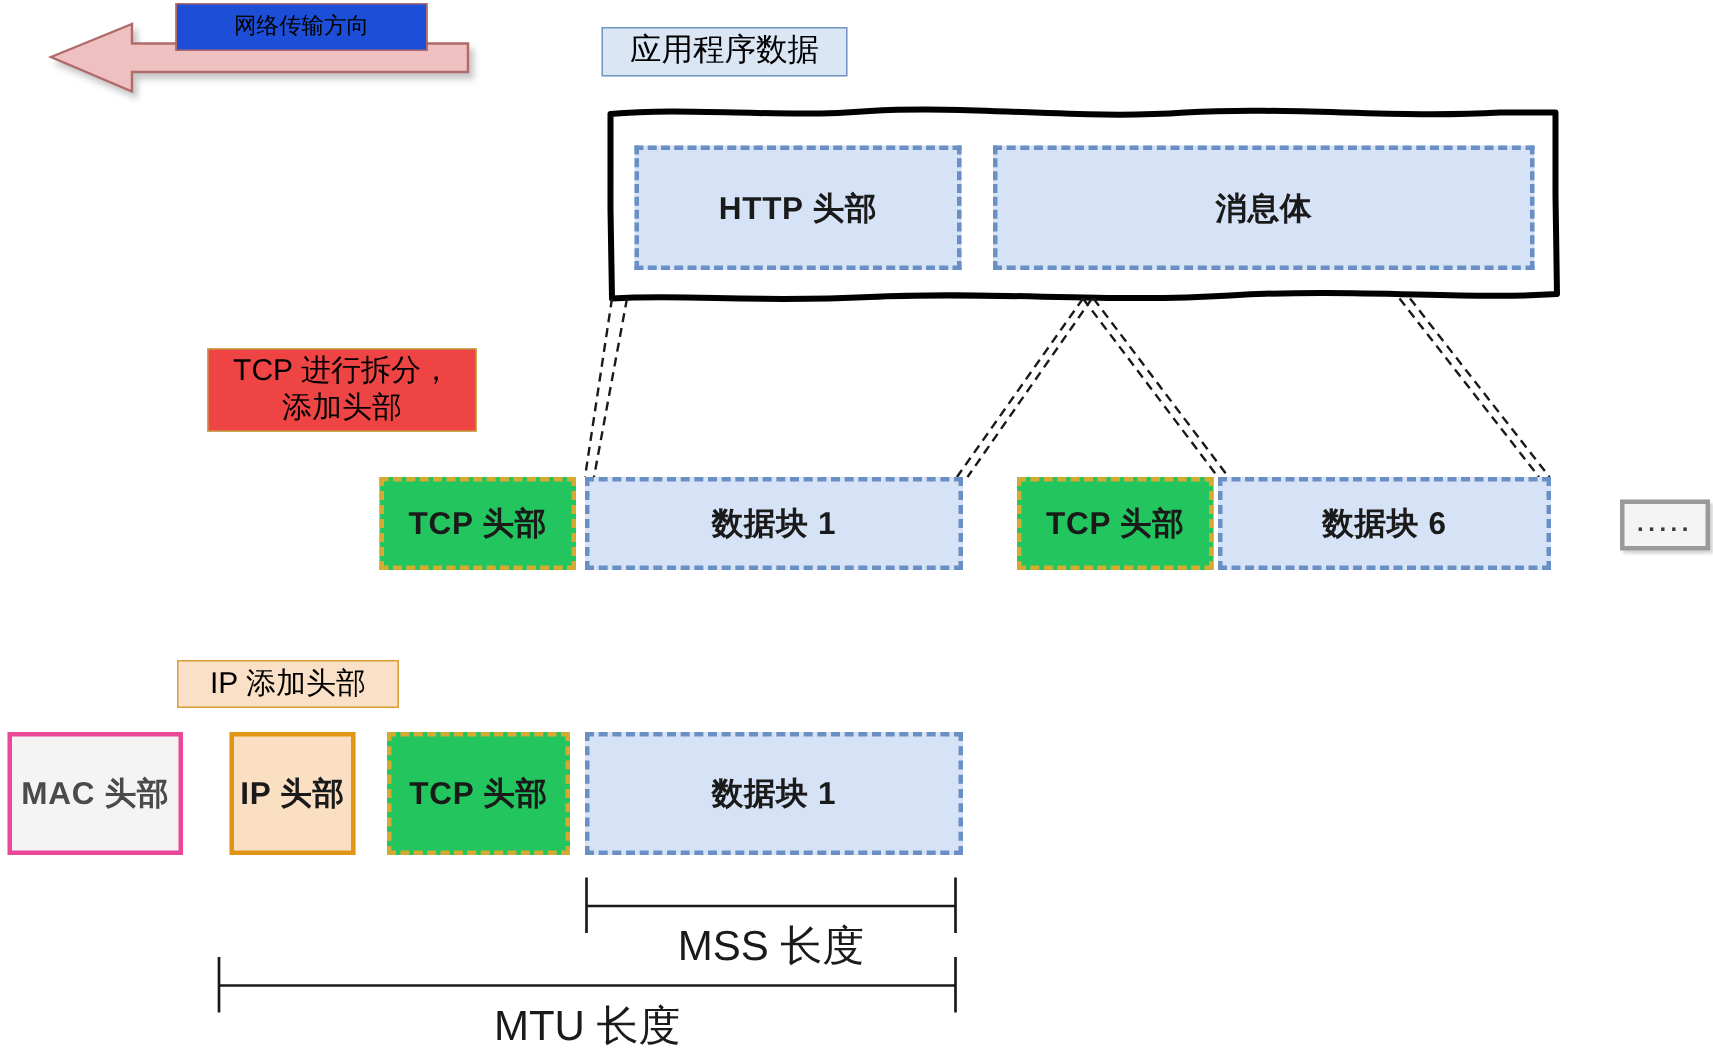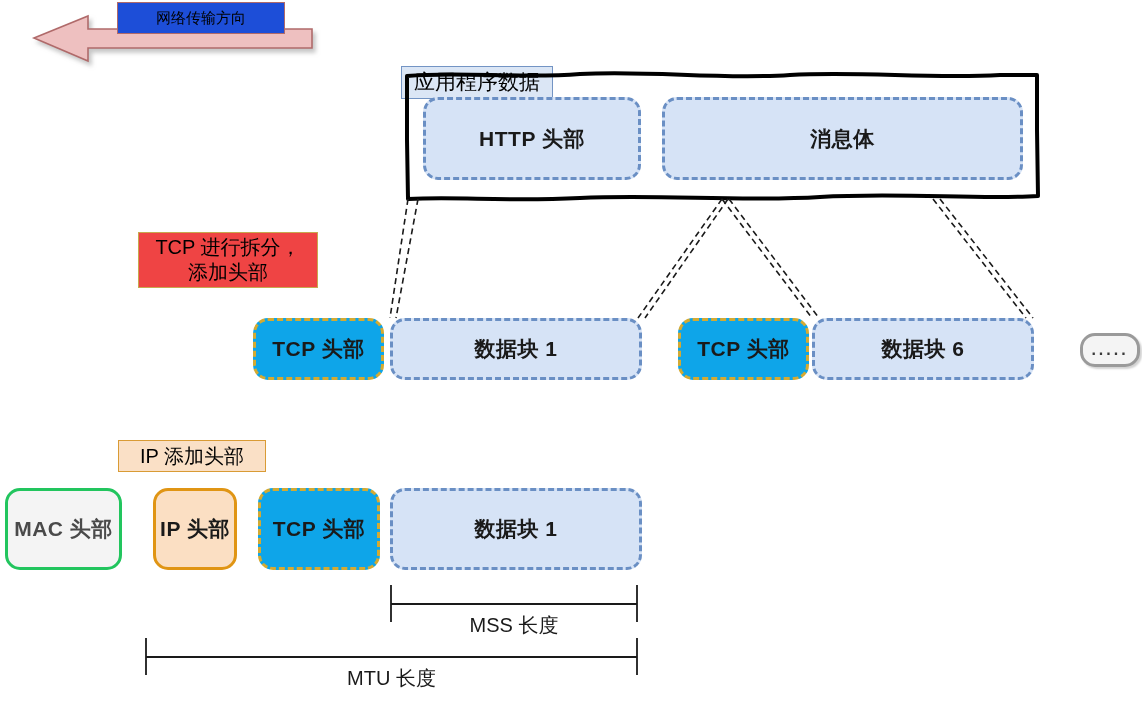--- a/index.html
+++ b/index.html
@@ -56,53 +56,52 @@
   .pbox {
     position: absolute;
     box-sizing: border-box;
     display: flex;
     align-items: center;
     justify-content: center;
     font-weight: bold;
     font-size: 21px;
     letter-spacing: 0.5px;
     color: #1a1a1a;
-    border-radius: 15px;
   }
   .pbox-blue {
     background: #d6e3f6;
     border: 3px dashed #6a8fc4;
   }
   .pbox-yellow {
-    background: #0ea5e9;
+    background: #22c55e;
     border: 3px dashed #d4aa32;
   }
   .pbox-ip {
     background: #fbdfc3;
     border: 3px solid #e09514;
   }
   .pbox-mac {
     background: #f4f4f4;
-    border: 3px solid #22c55e;
+    border: 3px solid #ec4899;
     color: #4a4a4a;
   }
   .pbox-dots {
     background: #f4f4f4;
     border: 3px solid #9a9a9a;
     box-shadow: 2px 2px 2px rgba(0,0,0,0.18);
     font-size: 16px;
     font-weight: bold;
     letter-spacing: 3px;
     color: #3a3a3a;
   }
 
   
   .dim-label {
     position: absolute;
-    font-size: 20px;
+    font-size: 28px;
     color: #1a1a1a;
     text-align: center;
     white-space: nowrap;
   }
 
   svg.overlay {
     position: absolute;
     left: 0;
     top: 0;
     width: 1142px;
@@ -120,21 +119,21 @@
       <filter id="softshadow" x="-20%" y="-20%" width="160%" height="160%">
         <feDropShadow dx="3" dy="4" stdDeviation="2" flood-color="#999999" flood-opacity="0.55"></feDropShadow>
       </filter>
     </defs>
 
     <polygon points="34,38 88,16 88,29 312,29 312,48 88,48 88,61" fill="#eec0c0" stroke="#b06a6a" stroke-width="1.6" filter="url(#softshadow)"></polygon>
   </svg>
 
   <div class="callout callout-pink" style="left:96px; top:2px; width:168px; height:32px;">网络传输方向</div>
 
-  <div class="callout callout-blue" style="left:401px; top:18px; width:152px; height:33px;margin-top:48px;">应用程序数据</div>
+  <div class="callout callout-blue" style="left:401px; top:18px; width:164px; height:33px;">应用程序数据</div>
 
   <svg class="overlay">
     <path d="M407,76 C460,71 520,79 580,74 C650,70 720,80 790,75 C860,71 930,79 1000,75 L1037,75
              L1037,130 L1038,196
              C980,200 900,192 820,197 C740,202 660,194 580,198 C500,202 460,196 408,199
              L407,140 Z" fill="none" stroke="#000000" stroke-width="4" stroke-linejoin="round"></path>
   </svg>
 
   <div class="pbox pbox-blue" style="left:423px; top:97px; width:218px; height:83px;">HTTP 头部</div>
 

